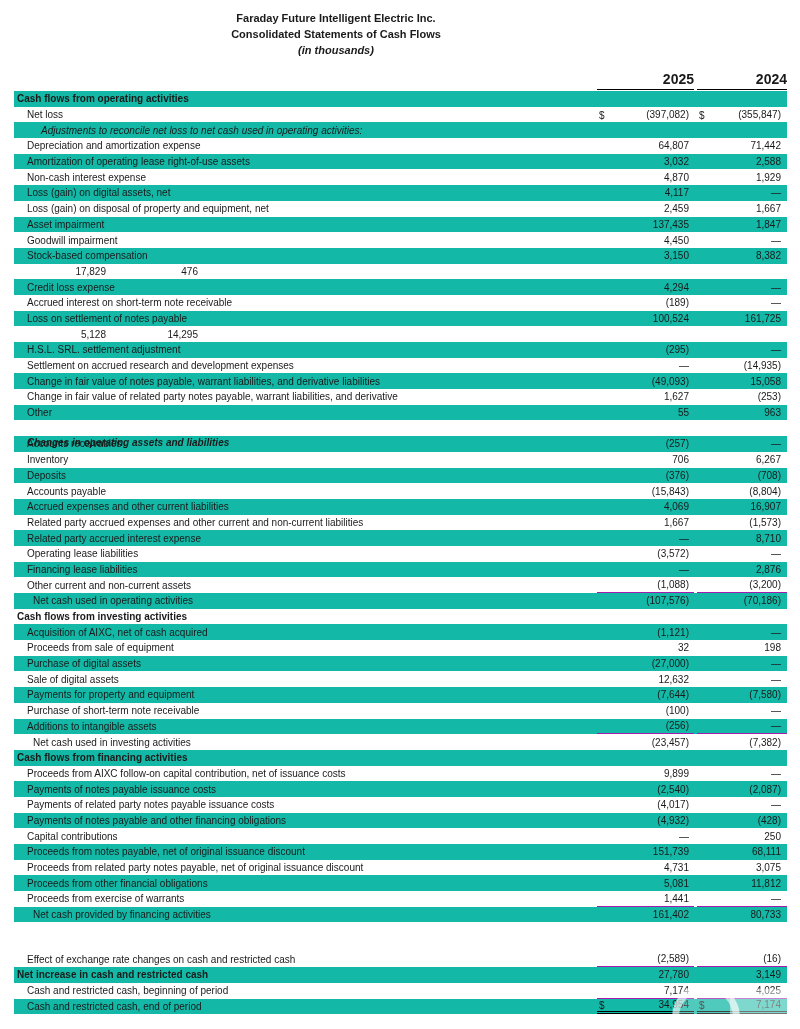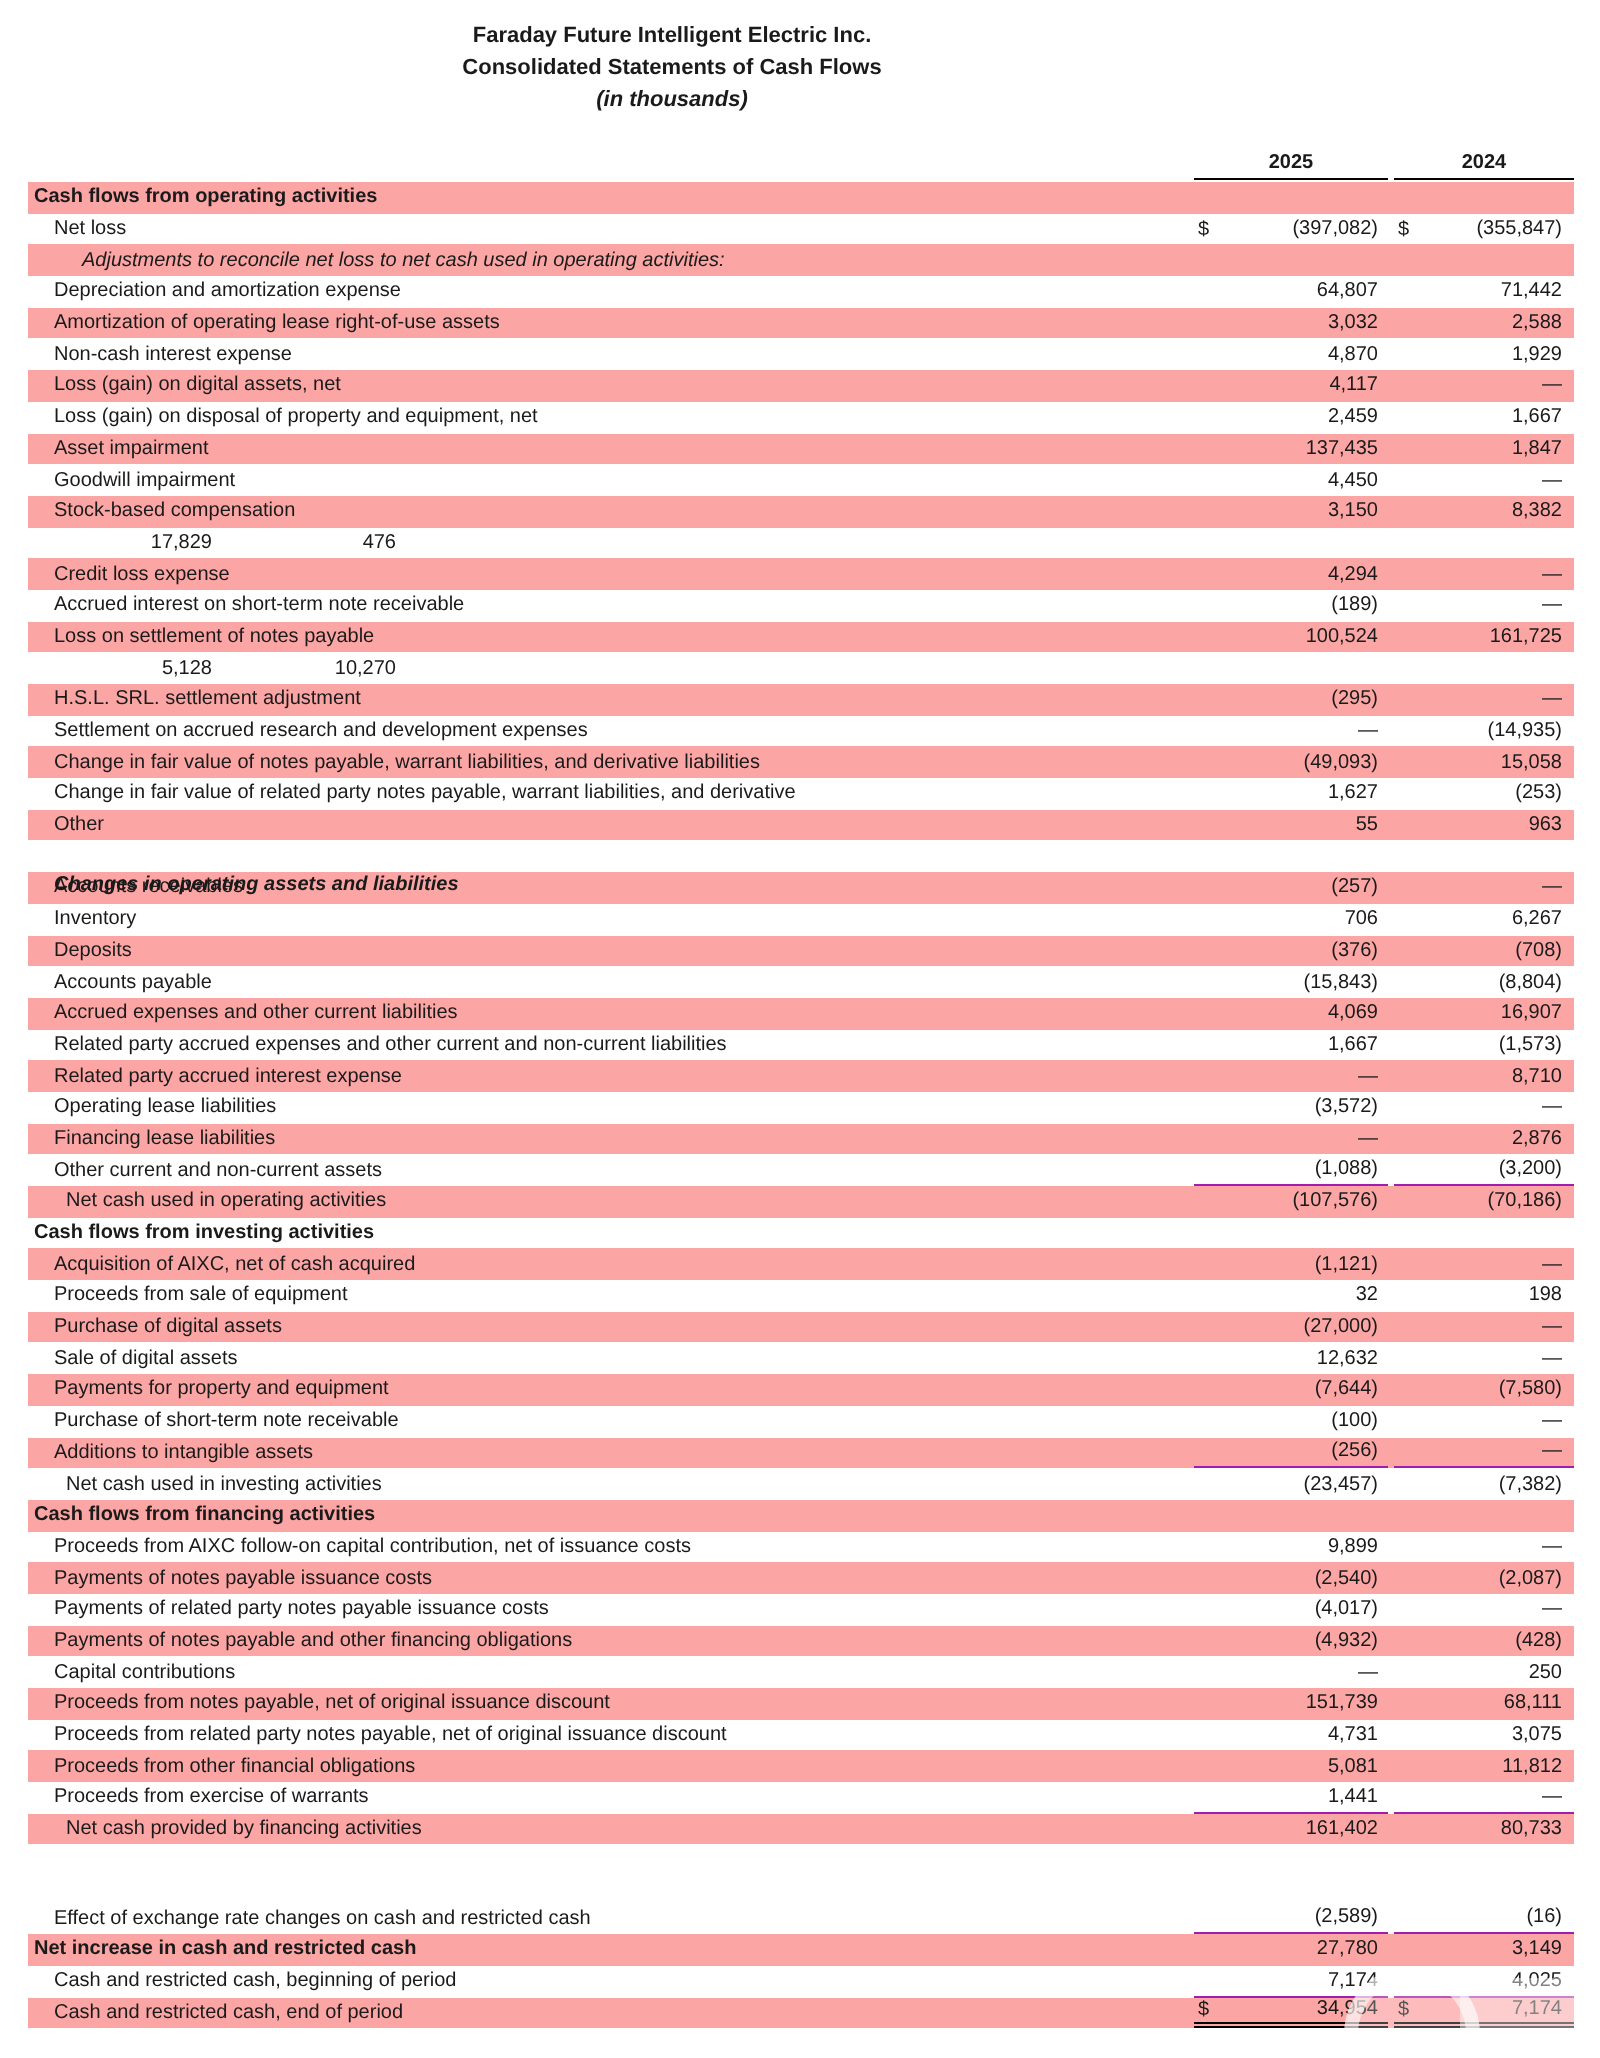--- a/index.html
+++ b/index.html
@@ -9,28 +9,28 @@
     overflow:hidden;
   }
   .titles{position:absolute;top:10px;left:0;width:672px;text-align:center;}
   .titles div{font-size:11px;font-weight:bold;line-height:16px;}
   .titles .units{font-style:italic;}
 
   .table{position:absolute;top:69px;left:14px;width:773px;}
 
   .yearhead{display:flex;height:21px;align-items:flex-end;}
   .yspacer{flex:1;}
-  .ycell{box-sizing:border-box;font-weight:bold;font-size:10px;text-align:center;
+  .ycell{box-sizing:border-box;font-weight:bold;font-size:14px;text-align:right;
          border-bottom:1.5px solid #000;padding-bottom:2px;}
   .yc1{width:97px;}
   .yc2{width:90px;margin-left:3px;}
 
   #rows{margin-top:1px;}
   .row{display:flex;height:15.7px;align-items:center;font-size:10px;}
-  .row.shade{background:#fca5a5;}
+  .row.shade{background:#14b8a6;}
   .gap{height:29px;}
 
   .lbl{flex:1;white-space:nowrap;overflow:hidden;padding-left:13px;}
   .lbl.sec{padding-left:3px;font-weight:bold;}
   .lbl.ital{padding-left:27px;font-style:italic;}
   .lbl.bital{padding-left:13px;font-style:italic;font-weight:bold;margin-top:28px;}
   .lbl.subt{padding-left:19px;}
 
   .cell{box-sizing:border-box;position:relative;height:100%;
         display:flex;align-items:center;justify-content:flex-end;}
@@ -189,21 +189,21 @@
         </div>
         <div class="cell c2">
           <span>161,725</span>
         </div>
       </div>
       <div class="row">
         <div class="cell c1">
           <span>5,128</span>
         </div>
         <div class="cell c2">
-          <span>10,270</span>
+          <span>14,295</span>
         </div>
       </div>
       <div class="row shade">
         <div class="lbl ">H.S.L. SRL. settlement adjustment</div>
         <div class="cell c1">
           <span>(295)</span>
         </div>
         <div class="cell c2">
           <span>—</span>
         </div>

